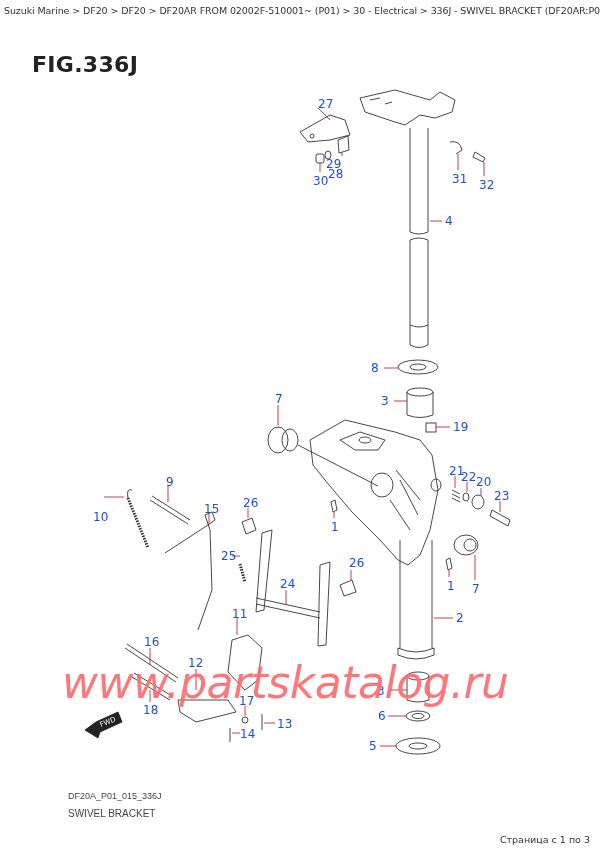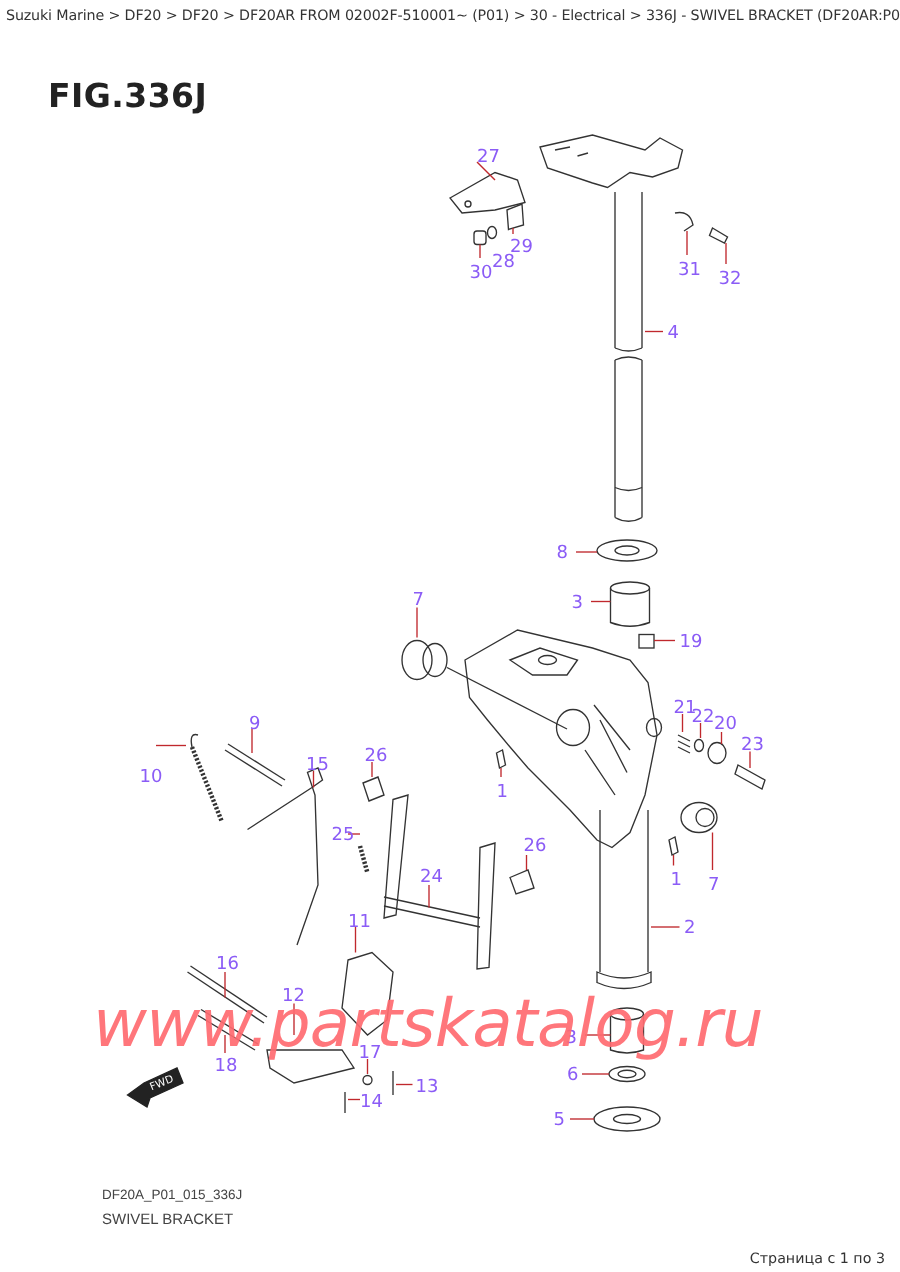--- a/index.html
+++ b/index.html
@@ -1,20 +1,20 @@
 <!DOCTYPE html>
 <html><head>
   <meta charset="utf-8">
   <style>
     html, body { margin: 0; padding: 0; background: #ffffff; }
     body { width: 600px; height: 848px; position: relative; overflow: hidden; font-family: "DejaVu Sans", sans-serif; }
     .breadcrumb { position: absolute; left: 4px; top: 5px; font-size: 9.5px; color: #333; white-space: nowrap; letter-spacing: -0.1px; }
     .fig-title { position: absolute; left: 32px; top: 52px; font-size: 22px; font-weight: bold; color: #222; letter-spacing: 0.3px; }
     .diagram { position: absolute; left: 0; top: 0; width: 600px; height: 848px; }
-    .callout { position: absolute; font-size: 12px; color: #8b5cf6; font-family: "DejaVu Sans", sans-serif; line-height: 1; }
+    .callout { position: absolute; font-size: 12px; color: #1d4ed8; font-family: "DejaVu Sans", sans-serif; line-height: 1; }
     .watermark { position: absolute; left: 62px; top: 657px; font-size: 44px; font-weight: normal; color: #ff6b70; opacity: 0.92; font-style: italic; letter-spacing: -0.5px; white-space: nowrap; font-family: "DejaVu Sans", sans-serif; }
     .footer-code { position: absolute; left: 68px; top: 791px; font-size: 9px; color: #444; font-family: "Liberation Sans", sans-serif; }
     .footer-name { position: absolute; left: 68px; top: 808px; font-size: 10px; color: #444; font-family: Liberation Sans, sans-serif; }
     .page-indicator { position: absolute; right: 10px; top: 834px; font-size: 9.5px; color: #333; }
   </style>
 </head>
 <body>
 
 <div class="breadcrumb">Suzuki Marine &gt; DF20 &gt; DF20 &gt; DF20AR FROM 02002F-510001~ (P01) &gt; 30 - Electrical &gt; 336J - SWIVEL BRACKET (DF20AR:P01)</div>
 <div class="fig-title">FIG.336J</div>
@@ -165,21 +165,21 @@
   </g>
 
   <g>
     <path d="M85 730 L96 722 L118 712 L122 722 L100 732 L98 738 Z" fill="#222" stroke="#222"></path>
     <text x="101" y="727" font-size="7" fill="#fff" stroke="none" font-family="DejaVu Sans, sans-serif" transform="rotate(-22 101 727)">FWD</text>
   </g>
 </svg>
 
 <div id="callouts">
     <span class="callout" style="left: 318px; top: 98px;">27</span>
-    <span class="callout" style="left: 340px; top: 158px;">29</span>
+    <span class="callout" style="left: 326px; top: 158px;">29</span>
     <span class="callout" style="left: 328px; top: 168px;">28</span>
     <span class="callout" style="left: 313px; top: 175px;">30</span>
     <span class="callout" style="left: 452px; top: 173px;">31</span>
     <span class="callout" style="left: 479px; top: 179px;">32</span>
     <span class="callout" style="left: 445px; top: 215px;">4</span>
     <span class="callout" style="left: 371px; top: 362px;">8</span>
     <span class="callout" style="left: 381px; top: 395px;">3</span>
     <span class="callout" style="left: 453px; top: 421px;">19</span>
     <span class="callout" style="left: 275px; top: 393px;">7</span>
     <span class="callout" style="left: 449px; top: 465px;">21</span>

